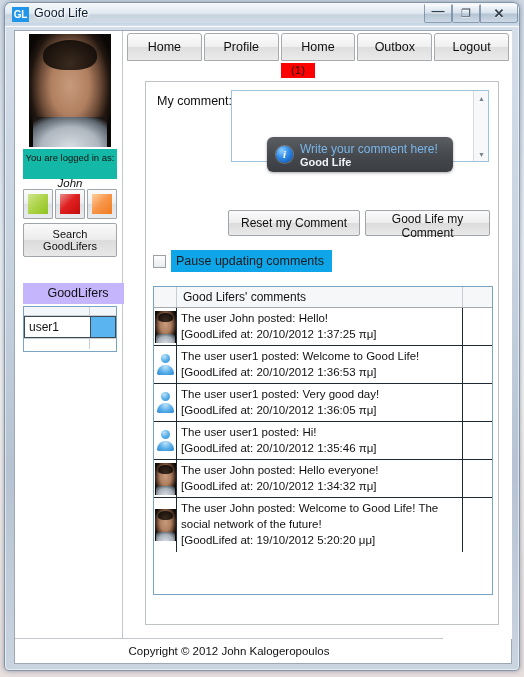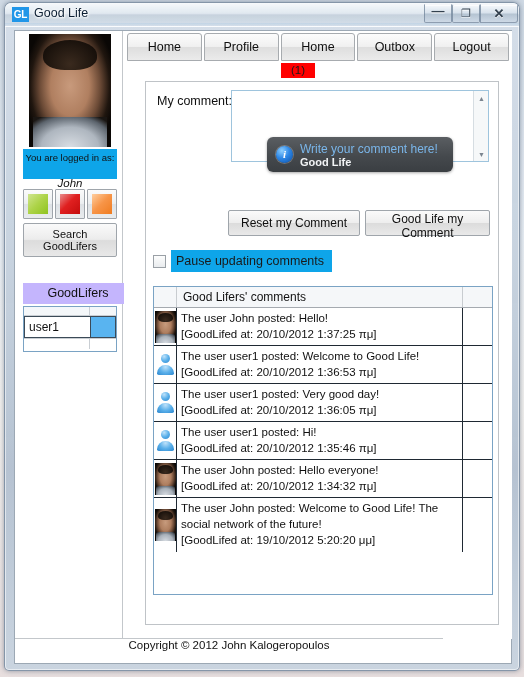--- a/index.html
+++ b/index.html
@@ -116,21 +116,21 @@
   }
   #avatar-large:after {
     
     content: ""; position: absolute; left: 14px; right: 14px; top: 6px; height: 30px;
     border-radius: 50% 50% 40% 40%;
     background: radial-gradient(ellipse at 50% 80%, #3a2a1e 0%, #1a120c 70%, #0c0806 100%);
   }
   #logged-box {
     position: absolute; left: 8px; top: 118px;
     width: 94px; height: 30px;
-    background: #0ea5e9;
+    background: #14b8a6;
     text-align: center;
   }
   #logged-label {
     display: block; padding-top: 3px;
     font-size: 9.5px; color: #111;
   }
   #logged-user {
     display: block; margin-top: 14px;
     font-size: 11.5px; font-style: italic; font-weight: normal; color: #111;
   }
@@ -378,21 +378,21 @@
     font-size: 11.5px; color: #111;
     line-height: 16px;
   }
   .cr-extra { width: 29px; background: #fff; flex-shrink: 0; }
 
   
   #footer {
     position: absolute; left: 0; bottom: 0;
     width: 428px; height: 25px;
     border-top: 1px solid #c3c7cb;
-    display: flex; justify-content: center;
+    display: flex; align-items: center; justify-content: center;
     font-size: 11.5px; color: #111;
     background: #fff;
   }
 </style>
 </head>
 <body>
 
 <div id="window">
 
   <div id="titlebar">

